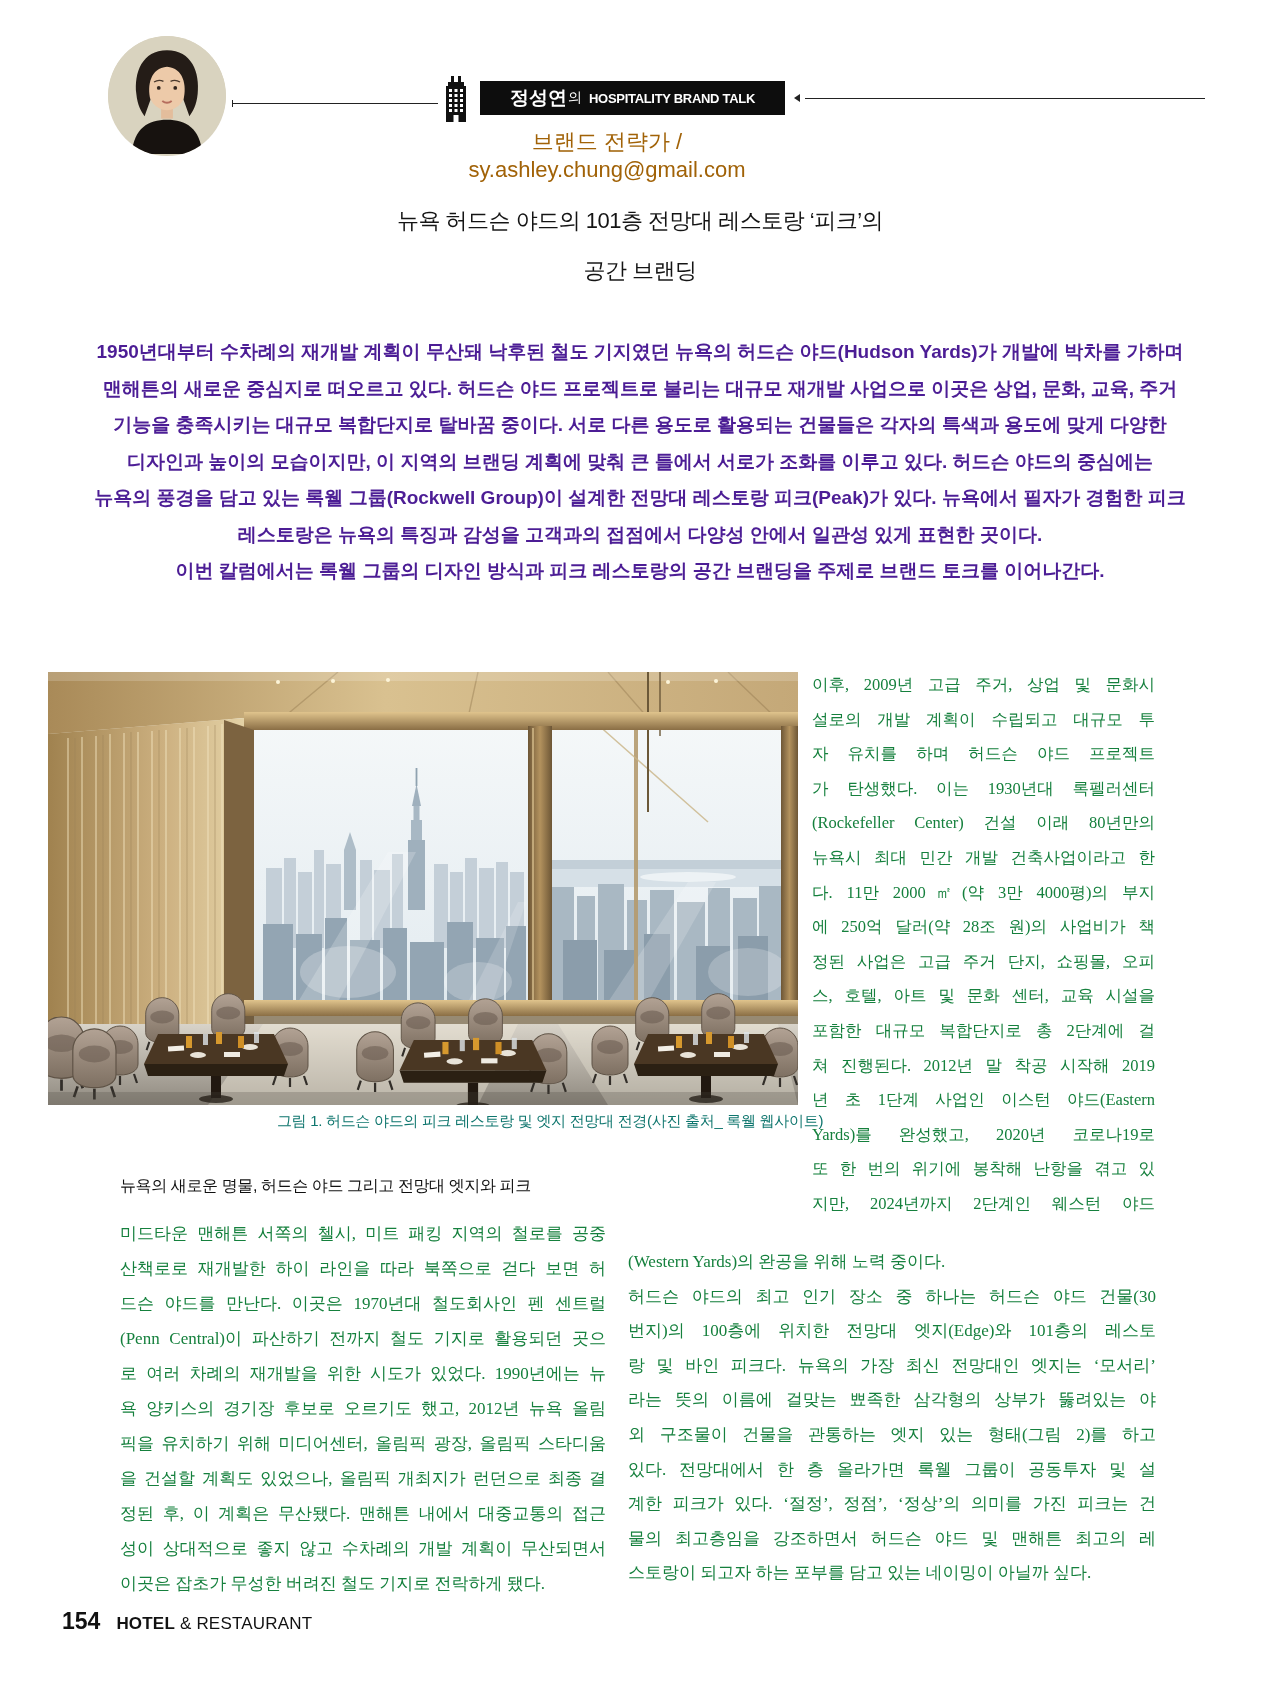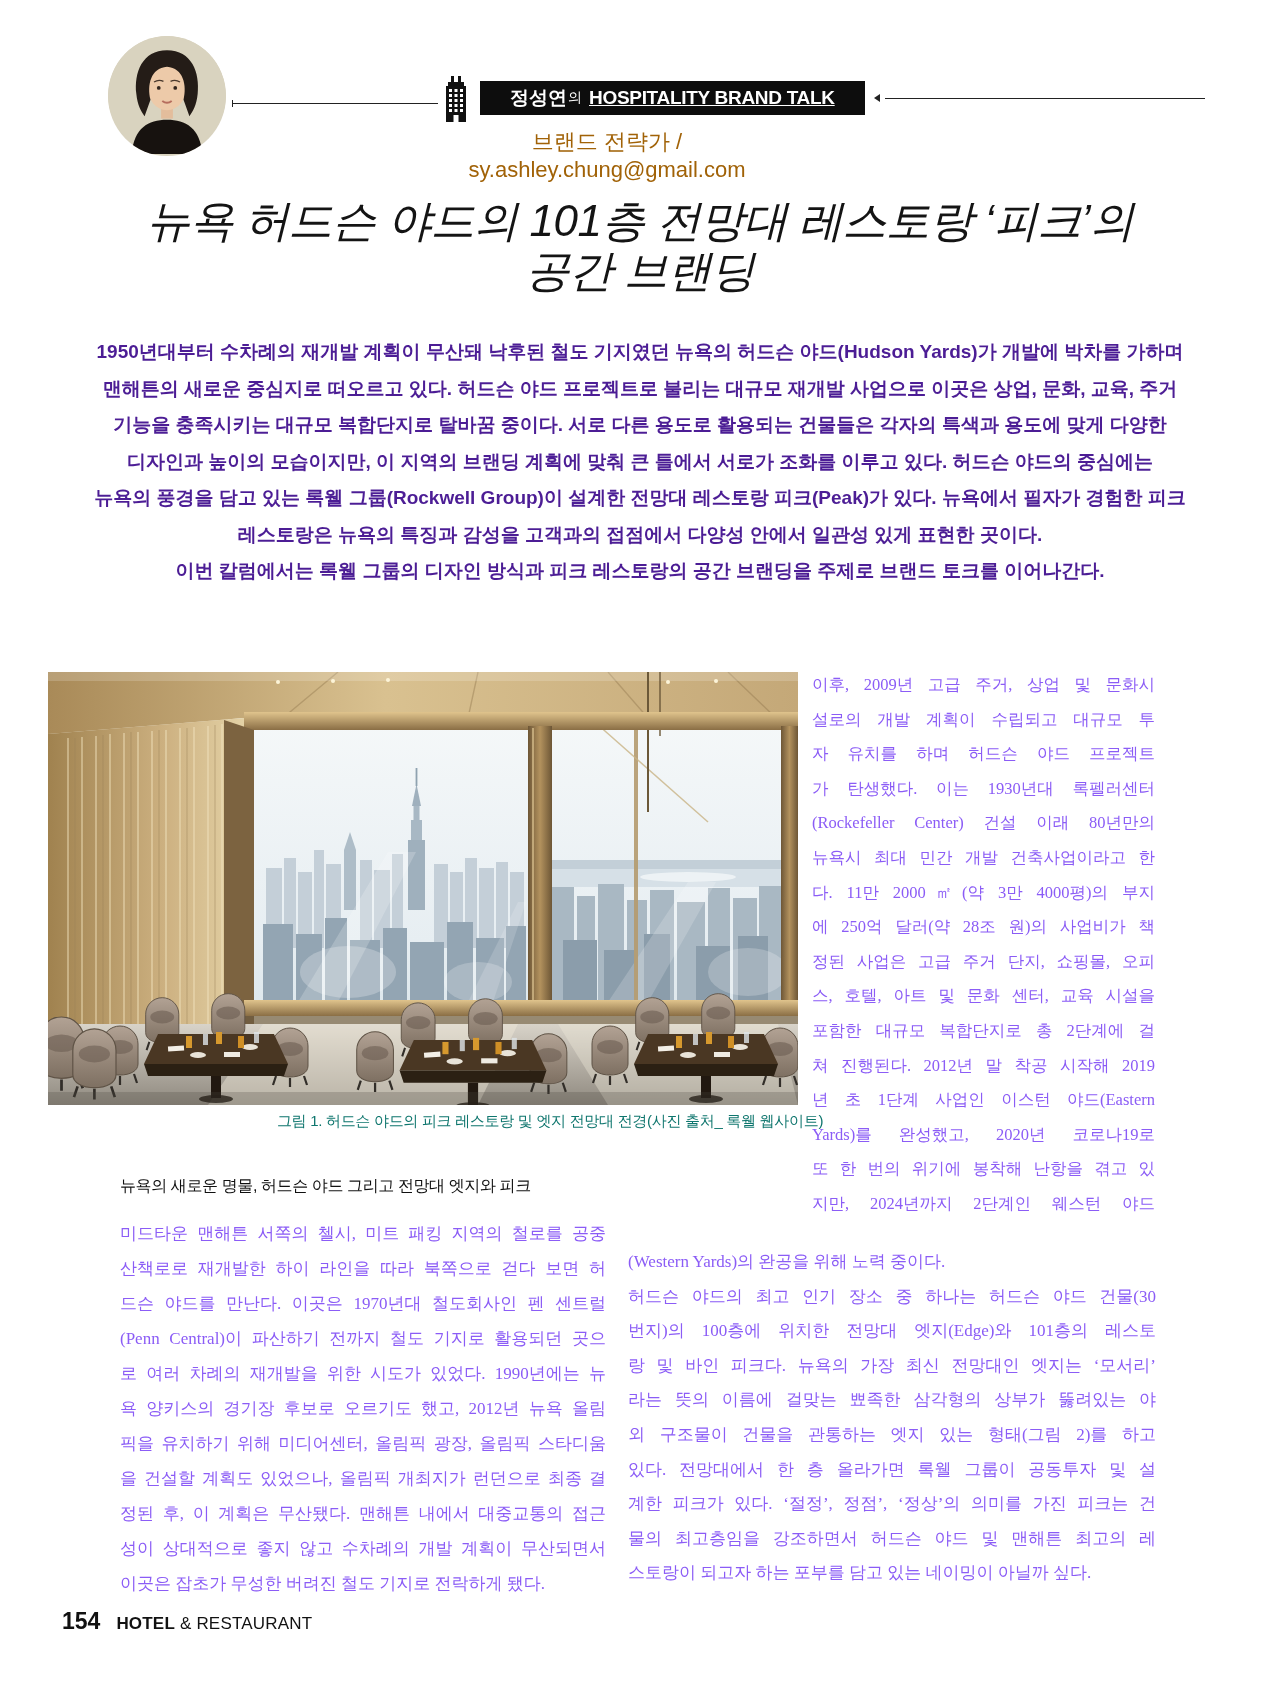--- a/index.html
+++ b/index.html
@@ -10,38 +10,38 @@
   
   .avatar{left:108px;top:36px;width:118px;height:120px;border-radius:50%;overflow:hidden;background:#d9d3bf;}
   .rule-left{left:232px;top:103px;width:206px;height:1px;background:#222;}
   .rule-left:before{content:"";position:absolute;left:0;top:-3px;width:1px;height:7px;background:#222;}
   .header-strip{left:441px;top:74px;right:75px;height:48px;display:flex;align-items:center;gap:9px;}
   .hotel-icon{width:30px;height:48px;flex:0 0 auto;}
   .banner{background:#0d0d0d;color:#fff;height:34px;display:inline-flex;align-items:center;
           padding:0 30px;white-space:nowrap;flex:0 0 auto;}
   .banner .owner{font-weight:bold;font-size:19px;letter-spacing:0;}
   .banner .owner-sfx{font-size:14px;font-weight:normal;margin:0 7px 0 1px;}
-  .banner .col-title{font-weight:bold;font-size:19px;letter-spacing:-0.3px;text-decoration:underline;}
+  .banner .col-title{font-weight:bold;font-size:13px;letter-spacing:-0.3px;}
   .arrowhead{width:0;height:0;border-top:4px solid transparent;border-bottom:4px solid transparent;
              border-right:6px solid #222;flex:0 0 auto;margin-right:-4px;}
   .rule-right{flex:1 1 auto;height:1px;background:#222;}
   .author-line{left:452px;top:127px;width:310px;text-align:center;font-size:22px;color:#a16207;}
 
   
   .title-block{left:90px;top:196px;width:1100px;text-align:center;color:#141414;}
-  .title-line{font-size:44px;line-height:50px;letter-spacing:-0.5px;font-style:italic;}
+  .title-line{font-size:22px;line-height:50px;letter-spacing:-0.5px;}
   .lede{left:90px;top:334px;width:1100px;text-align:center;font-size:19px;line-height:36.5px;color:#4c1d95;font-weight:bold;}
 
   
   .photo{left:48px;top:672px;width:750px;height:433px;overflow:hidden;background:#e8e2d2;}
   .photo svg{display:block;width:100%;height:100%;}
   .caption{left:250px;top:1112px;width:600px;text-align:center;font-size:15px;color:#0f766e;letter-spacing:-0.3px;}
 
   
-  .serif{font-family:"Liberation Serif",serif;color:#8b5cf6;}
+  .serif{font-family:"Liberation Serif",serif;color:#15803d;}
   .col .tline{text-align:justify;text-align-last:justify;}
   .left-heading{left:120px;top:1176px;width:560px;font-weight:normal;font-size:16px;color:#101010;letter-spacing:-0.4px;}
   .left-body{left:120px;top:1216px;width:486px;font-size:17px;line-height:35px;}
   .left-body .tline:last-child{text-align-last:left;}
   .right-narrow{left:812px;top:668px;width:343px;font-size:16.5px;line-height:34.6px;}
   .right-wide{left:628px;top:1217px;width:528px;font-size:17px;line-height:34.6px;margin-top:28px;}
   .right-wide .tline:first-child{text-align-last:left;}
   .right-wide .tline:last-child{text-align-last:left;}
 
   

